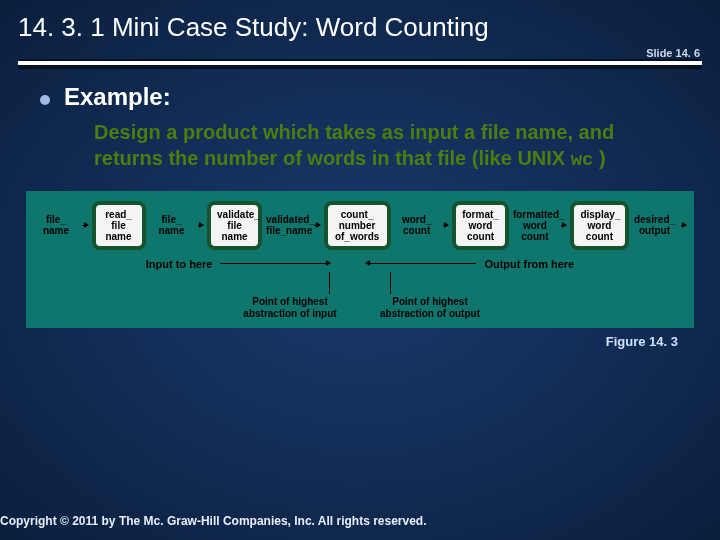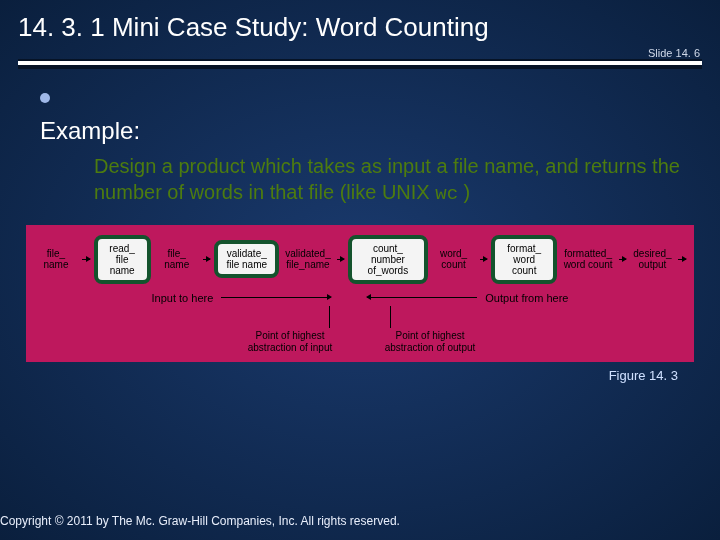--- a/index.html
+++ b/index.html
@@ -1,15 +1,15 @@
 <!DOCTYPE html>
 <html><head>
 <meta charset="utf-8">
 <style>
-  * { margin: 0; padding: 0; box-sizing: border-box; }
+  * { margin: 0; padding: 0; box-sizing: border-box; font-weight: bold; }
   body {
     width: 720px;
     height: 540px;
     background: radial-gradient(ellipse at center, #1a3a6e 0%, #0a1f3d 100%);
     font-family: Arial, sans-serif;
     color: #fff;
     position: relative;
     overflow: hidden;
   }
   .title-bar {
@@ -32,42 +32,41 @@
     box-shadow: 0 4px 0 #061326, 0 -2px 0 #061326;
   }
   .content {
     padding: 18px 40px 0 40px;
   }
   .bullet-row {
     display: flex;
     align-items: baseline;
     gap: 14px;
     margin-bottom: 8px;
-    flex-direction: column;
   }
   .bullet-dot {
     width: 10px; height: 10px; border-radius: 50%;
     background: #9fb8e8;
     flex: 0 0 10px;
     margin-top: 10px;
   }
   .bullet-text {
     font-size: 24px;
     color: #fff;
   }
   .body-text {
     font-size: 20px;
     color: #4d7c0f;
     line-height: 1.3;
     margin-left: 54px;
     margin-top: 4px;
   }
   .mono { font-family: "Courier New", monospace; font-size: 19px; }
   .diagram-wrap {
-    background: #be185d;
+    background: #0f766e;
     margin: 18px 26px 0 26px;
     padding: 10px 8px 8px 8px;
     color: #000;
   }
   .flow-row {
     display: flex;
     align-items: center;
     justify-content: center;
     gap: 4px;
     font-size: 10px;
@@ -177,20 +176,21 @@
     <div class="arrow"></div>
     <div class="flow-box">validate_ file name</div>
     <div class="flow-label">validated_ file_name</div>
     <div class="arrow"></div>
     <div class="flow-box">count_ number of_words</div>
     <div class="flow-label">word_ count</div>
     <div class="arrow"></div>
     <div class="flow-box">format_ word count</div>
     <div class="flow-label">formatted_ word count</div>
     <div class="arrow"></div>
+    <div class="flow-box">display_ word count</div>
     <div class="flow-label">desired_ output</div>
     <div class="arrow"></div>
   </div>
 
   <div class="io-row">
     <span>Input to here</span>
     <div class="io-arrow-left"></div>
     <div style="width:20px"></div>
     <div class="io-arrow-right"></div>
     <span>Output from here</span>

